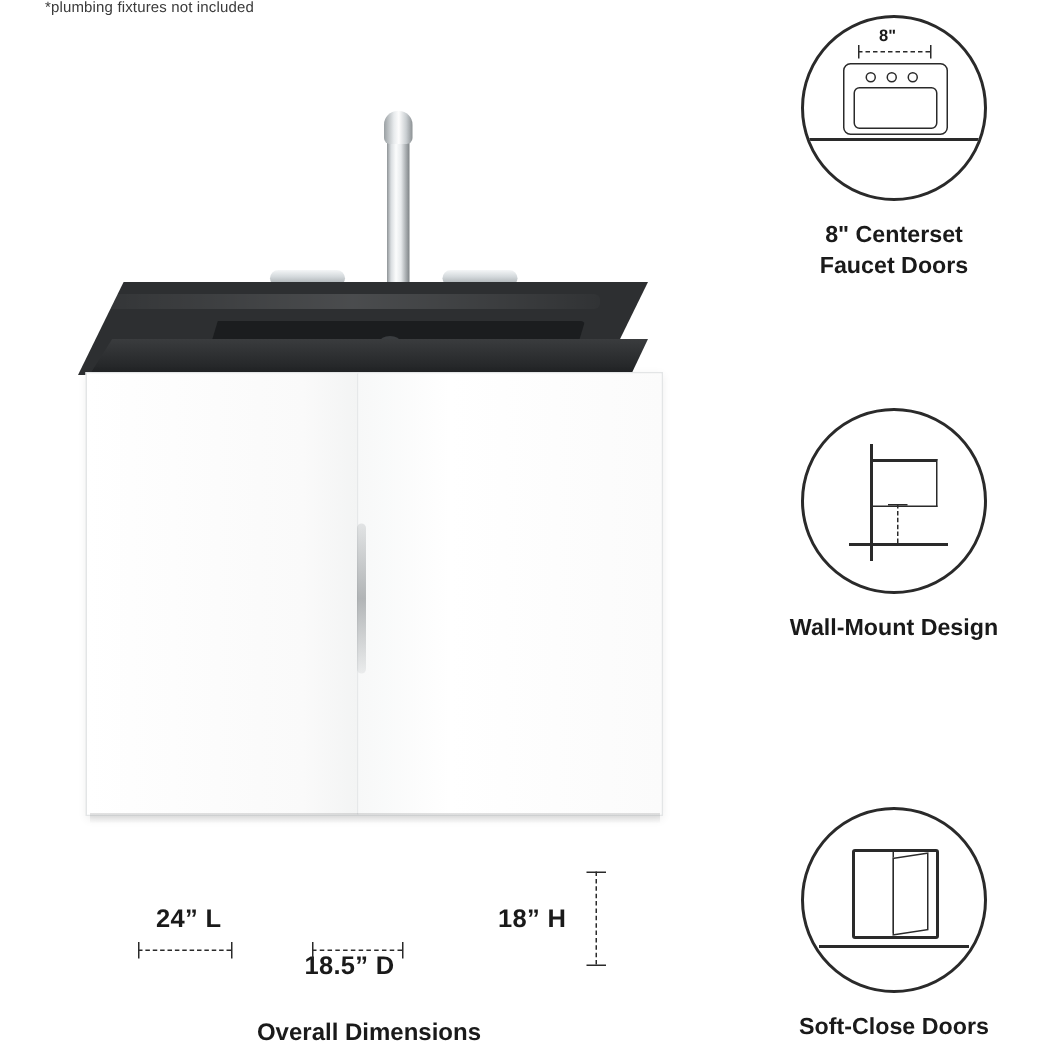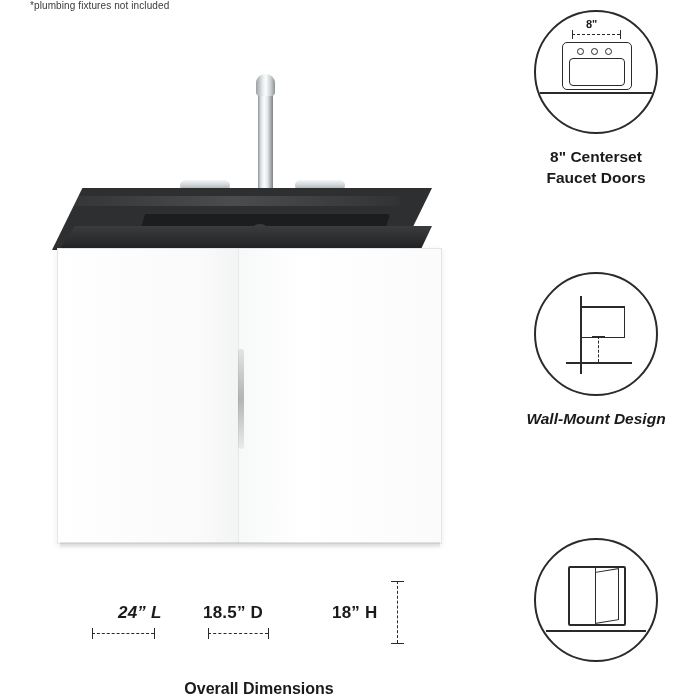--- a/index.html
+++ b/index.html
@@ -190,22 +190,22 @@
     height: 80px;
   }
   .dim {
     position: absolute;
     top: 28px;
     font-size: 17px;
     font-weight: bold;
     color: #1a1a1a;
     letter-spacing: 0.2px;
   }
-  .dim-l { left: 58px; font-style: italic; }
-  .dim-d { left: 143px; }
+  .dim-l { left: 44px; }
+  .dim-d { left: 143px; margin-top: 31px; }
   .dim-h { left: 272px; }
 
   .hline {
     position: absolute;
     top: 58px;
     height: 0;
     border-top: 1px dashed #2a2a2a;
   }
   .hline.l { left: 32px; width: 62px; }
   .hline.d { left: 148px; width: 60px; }
@@ -241,32 +241,31 @@
 
   .overall-label {
     position: absolute;
     left: 0;
     top: 680px;
     width: 492px;
     text-align: center;
     font-size: 16px;
     font-weight: bold;
     color: #1a1a1a;
-    margin-left: 13px;
   }
 
   
   .feature {
     position: absolute;
     left: 492px;
     width: 208px;
     text-align: center;
   }
   .feature.f1 { top: 10px; }
-  .feature.f2 { top: 272px; font-style: italic; }
+  .feature.f2 { top: 272px; }
   .feature.f3 { top: 538px; }
 
   .badge {
     width: 120px;
     height: 120px;
     margin: 0 auto;
     border: 2px solid #2a2a2a;
     border-radius: 50%;
     position: relative;
     background: #fff;
@@ -475,13 +474,14 @@
   <div class="feature-label">Wall-Mount Design</div>
 </div>
 
 <div class="feature f3">
   <div class="badge">
     <div class="b3-cab"></div>
     <div class="b3-split"></div>
     <div class="b3-door-open"></div>
     <div class="b3-base"></div>
   </div>
+  <div class="feature-label">Soft-Close Doors</div>
 </div>
 
 </body></html>

